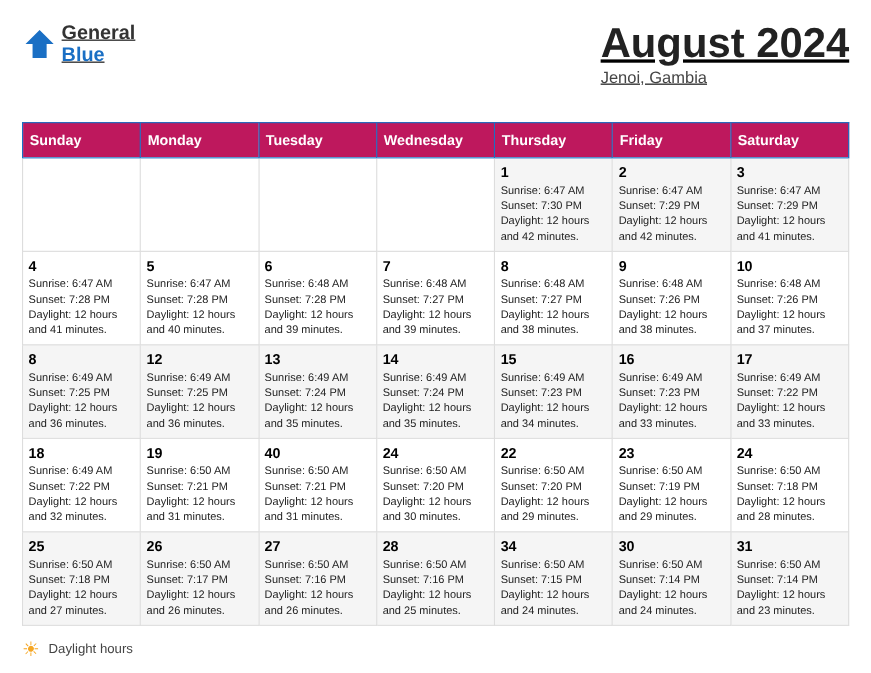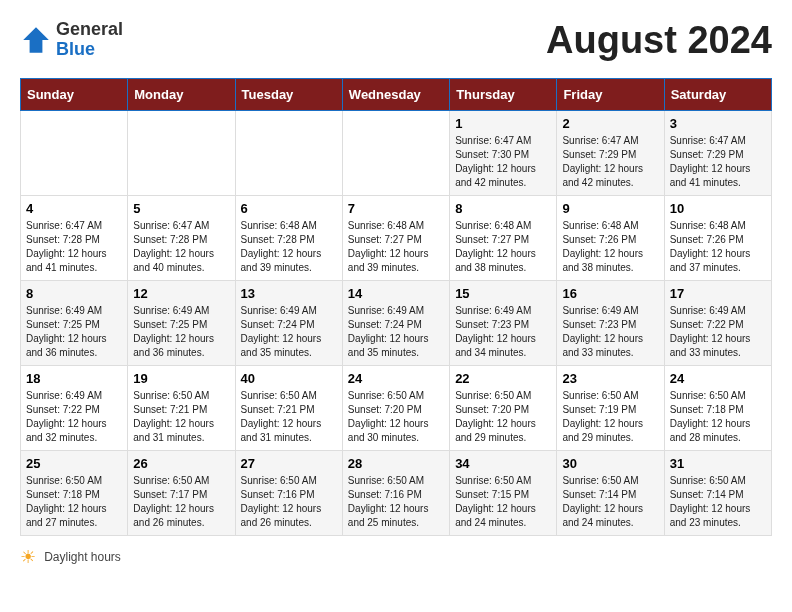--- a/index.html
+++ b/index.html
@@ -7,21 +7,22 @@
       font-family: Arial, sans-serif;
       background: #fff;
       width: 792px;
       min-height: 612px;
       padding: 20px;
     }
     .header-area {
       display: flex;
       justify-content: space-between;
       align-items: flex-start;
-      margin-bottom: 16px;
+      margin-bottom: 32px;
+      text-decoration: underline;
     }
     .logo {
       display: flex;
       align-items: center;
       gap: 4px;
     }
     .logo-text {
       font-size: 18px;
       font-weight: bold;
       line-height: 1.1;
@@ -44,21 +45,21 @@
     .location {
       font-size: 15px;
       color: #444;
     }
     table {
       width: 100%;
       border-collapse: collapse;
       font-size: 11px;
     }
     thead tr {
-      background-color: #7f1d1d;
+      background-color: #be185d;
       color: #fff;
     }
     thead th {
       padding: 8px 6px;
       text-align: left;
       font-weight: bold;
       font-size: 13px;
       border: 1px solid #1a6fc4;
     }
     tbody tr {
@@ -109,20 +110,21 @@
     <svg class="logo-icon" viewBox="0 0 40 40" xmlns="http://www.w3.org/2000/svg">
       <polygon points="20,4 36,20 28,20 28,36 12,36 12,20 4,20" fill="#1a6fc4"></polygon>
     </svg>
     <div class="logo-text">
       <span class="logo-general">General</span><br>
       <span class="logo-blue">Blue</span>
     </div>
   </div>
   <div class="title-area">
     <div class="month-year">August 2024</div>
+    <div class="location">Jenoi, Gambia</div>
   </div>
 </div>
 
 <table>
   <thead>
     <tr>
     <th>Sunday</th>
         <th>Monday</th>
         <th>Tuesday</th>
         <th>Wednesday</th>

